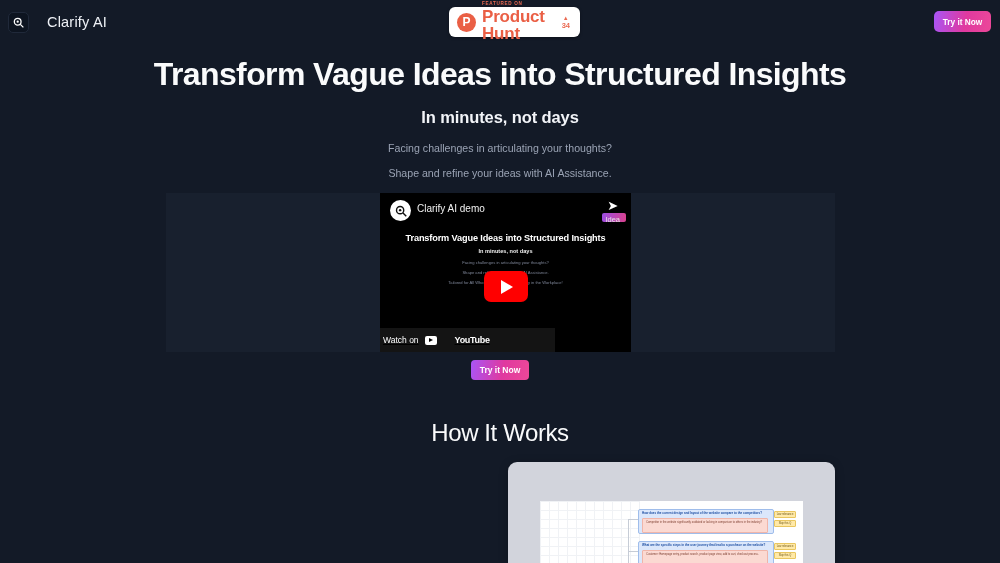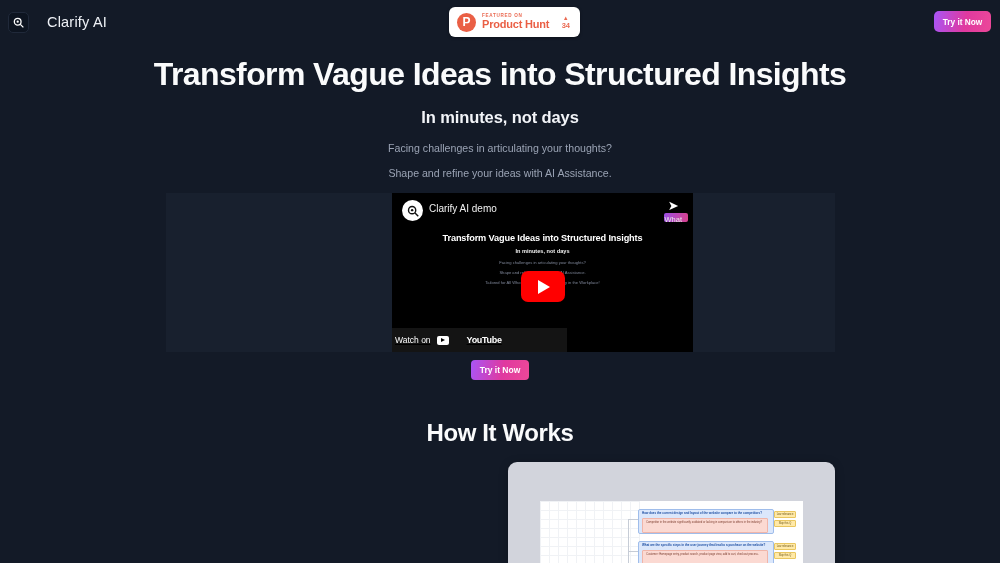--- a/index.html
+++ b/index.html
@@ -31,21 +31,21 @@
     display: flex; align-items: center; padding: 0 8px; gap: 6px;
     box-shadow: 0 1px 3px rgba(0,0,0,.35);
   }
   .ph-logo {
     width: 19px; height: 19px; border-radius: 50%;
     background: #ea5f45; color: #fff; font-weight: 700; font-size: 12px;
     display: flex; align-items: center; justify-content: center; flex: 0 0 auto;
   }
   .ph-texts { flex: 1 1 auto; line-height: 1; }
   .ph-kicker { color: #ea6a52; font-size: 4.6px; font-weight: 700; letter-spacing: .7px; display:block; }
-  .ph-name { color: #ea5f45; font-size: 11px; font-weight: 700; letter-spacing: -.2px; display:block; margin-top:1px;}
+  .ph-name { color: #ea5f45; font-size: 17px; font-weight: 700; letter-spacing: -.2px; display:block; margin-top:1px;}
   .ph-votes { text-align: center; line-height: 1; flex: 0 0 auto; padding-right:2px;}
   .ph-caret { color: #ea6a52; font-size: 6px; display:block; }
   .ph-count { color: #ea6a52; font-size: 7.5px; font-weight: 700; display:block; margin-top:1px;}
 
   .try-top {
     position: absolute; right: 9px; top: 11px;
     width: 57px; height: 21px; border-radius: 5px; border: none;
     background: linear-gradient(100deg, #a855f7 0%, #e0399f 55%, #ec4899 100%);
     color: #fff; font-size: 8.3px; font-weight: 700; cursor: pointer;
     font-family: "Liberation Sans", sans-serif;
@@ -61,21 +61,21 @@
   .sub { color: #9aa3b4; font-size: 10.6px; margin-top: 15px; font-weight: 400;}
   .sub.s2 { margin-top: 13px; }
   .sub.s3 { margin-top: 13px; }
 
   
   .video-wrap {
     position: absolute; left: 166px; top: 193px; width: 669px; height: 159px;
     background: #18202e;
   }
   .video {
-    position: absolute; left: 226px; top: 0px; width: 301px; height: 159px;
+    position: absolute; left: 214px; top: 0px; width: 251px; height: 159px;
     background: #000; overflow: hidden;
   }
   .v-top { position: absolute; top: 7px; left: 0; width: 100%; height: 26px; }
   .v-logo {
     position: absolute; left: 10px; top: 0px; width: 21px; height: 21px;
     border-radius: 50%; background: #fff; display:flex; align-items:center; justify-content:center;
   }
   .v-title { position: absolute; left: 37px; top: 3px; color: #f0f0f0; font-size: 10px; }
   .v-share { position: absolute; right: 11px; top: 0px; text-align: center; }
   .v-share-ico { color: #fff; font-size: 13px; line-height: 12px; display:block;}
@@ -124,21 +124,21 @@
     position: absolute; left: 471px; top: 360px; width: 58px; height: 20px;
     border-radius: 4px; border: none; cursor: pointer;
     background: linear-gradient(100deg, #a855f7 0%, #e0399f 55%, #ec4899 100%);
     color: #fff; font-size: 8.5px; font-weight: 700;
     font-family: "Liberation Sans", sans-serif;
   }
 
   
   .hiw-title {
     position: absolute; top: 419px; left: 0; width: 1000px; text-align: center;
-    color: #fafbfc; font-size: 24px; font-weight: 700; letter-spacing: -.4px;
+    color: #fafbfc; font-size: 24px; font-weight: 400; letter-spacing: -.4px;
   }
   .cards { position: absolute; top: 462px; left: 0; width: 1000px; height: 101px; }
   .card {
     position: absolute; top: 0; width: 327px; height: 101px;
     background: #d2d4dc; border-radius: 9px 9px 0 0;
     box-shadow: 0 2px 10px rgba(0,0,0,.25);
   }
   .card.c1 { left: 165px; }
   .card.c2 { left: 508px; }
   .card-title {
@@ -240,21 +240,21 @@
           <svg width="14" height="14" viewBox="0 0 24 24" fill="none" stroke="#111111" stroke-width="2.4">
             <circle cx="10.5" cy="10.5" r="6.2"></circle>
             <circle cx="10.5" cy="10.5" r="2.1" fill="#111111" stroke="none"></circle>
             <line x1="15.4" y1="15.4" x2="21" y2="21"></line>
           </svg>
         </span>
         <span class="v-title">Clarify AI demo</span>
         <span class="v-chip"></span>
         <span class="v-share">
           <span class="v-share-ico">➤</span>
-          <span class="v-share-lbl">What</span>
+          <span class="v-share-lbl">Idea</span>
         </span>
       </div>
 
       <div class="v-hero-title">Transform Vague Ideas into Structured Insights</div>
       <div class="v-hero-sub">In minutes, not days</div>
       <div class="v-hero-line v-l1">Facing challenges in articulating your thoughts?</div>
       <div class="v-hero-line v-l2">Shape and refine your ideas with AI Assistance.</div>
       <div class="v-hero-line v-l3">Tailored for All Who Navigate Ambiguity Daily in the Workplace!</div>
 
       <div class="v-play"></div>

